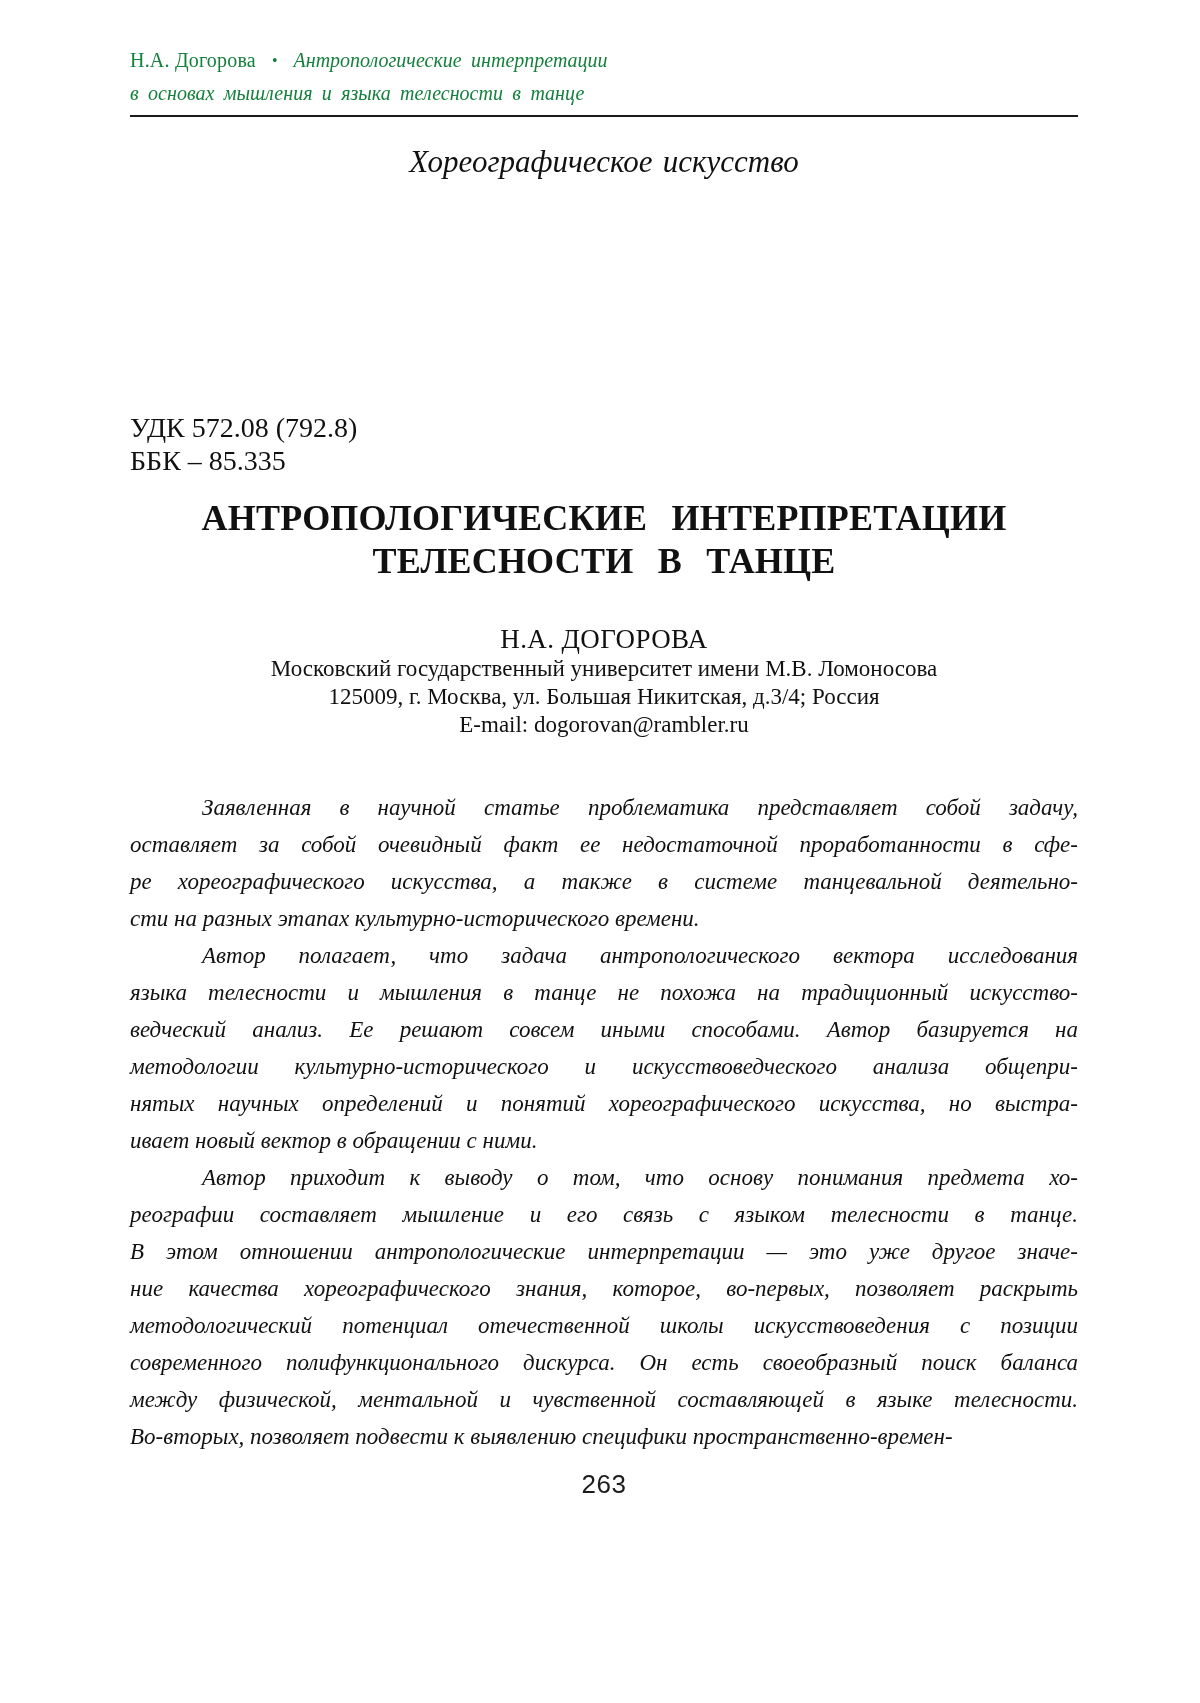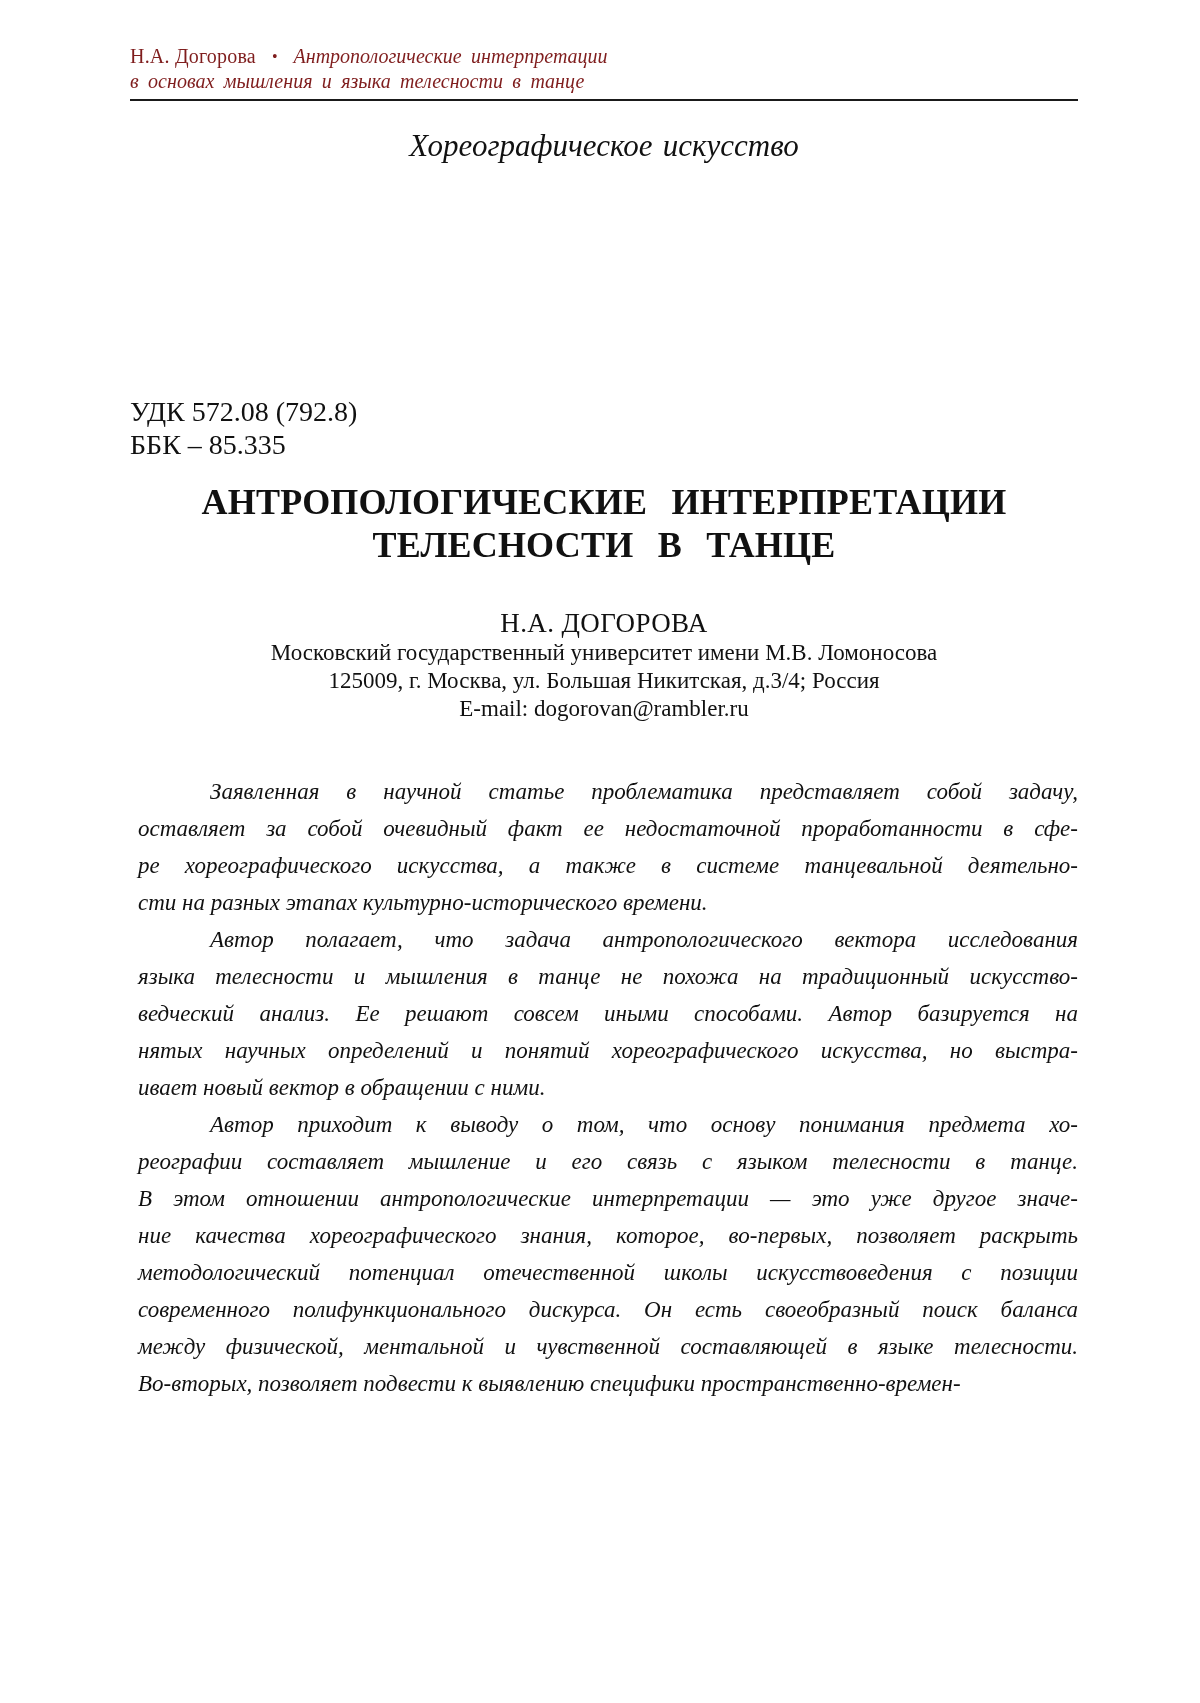--- a/index.html
+++ b/index.html
@@ -9,21 +9,21 @@
     font-family: "Liberation Serif", serif;
     color: #111111;
     position: relative;
     overflow: hidden;
   }
   .page {
     width: 1200px; height: 1703px;
     padding: 44px 122px 0 130px;
   }
   
-  .running-header { font-size: 20px; line-height: 24px; color: #7f1d1d; }
+  .running-header { font-size: 20px; line-height: 32px; color: #15803d; }
   .rh-line1 .rh-name { font-style: normal; letter-spacing: 0.2px; }
   .rh-bullet { display: inline-block; margin: 0 16px; font-size: 16px; vertical-align: 1px; }
   .rh-it { font-style: italic; word-spacing: 0.22em; }
   .rule {
     border: none; border-top: 2px solid #1a1a1a;
     margin-top: 6px;
   }
   
   .section-heading {
     margin-top: 24px;
@@ -51,21 +51,20 @@
   .abstract {
     margin-top: 50px;
     font-size: 23px;
     line-height: 37px;
     font-style: italic;
   }
   .abs-line {
     text-align: justify;
     text-align-last: justify;
     white-space: normal;
-    margin-left: 8px;
   }
   .abs-first { text-indent: 72px; }
   .abs-last { text-align-last: left; }
   
   .page-number {
     margin-top: 14px;
     text-align: center;
     font-family: "Liberation Sans", sans-serif;
     font-size: 26px; line-height: 30px;
     color: #1c1c1c;
@@ -105,26 +104,28 @@
   </div>
 
   <div class="abstract">
       <div class="abs-line abs-first">Заявленная в научной статье проблематика представляет собой задачу,</div>
       <div class="abs-line">оставляет за собой очевидный факт ее недостаточной проработанности в сфе-</div>
       <div class="abs-line">ре хореографического искусства, а также в системе танцевальной деятельно-</div>
       <div class="abs-line abs-last">сти на разных этапах культурно-исторического времени.</div>
       <div class="abs-line abs-first">Автор полагает, что задача антропологического вектора исследования</div>
       <div class="abs-line">языка телесности и мышления в танце не похожа на традиционный искусство-</div>
       <div class="abs-line">ведческий анализ. Ее решают совсем иными способами. Автор базируется на</div>
+      <div class="abs-line">методологии культурно-исторического и искусствоведческого анализа общепри-</div>
       <div class="abs-line">нятых научных определений и понятий хореографического искусства, но выстра-</div>
       <div class="abs-line abs-last">ивает новый вектор в обращении с ними.</div>
       <div class="abs-line abs-first">Автор приходит к выводу о том, что основу понимания предмета хо-</div>
       <div class="abs-line">реографии составляет мышление и его связь с языком телесности в танце.</div>
       <div class="abs-line">В этом отношении антропологические интерпретации — это уже другое значе-</div>
       <div class="abs-line">ние качества хореографического знания, которое, во-первых, позволяет раскрыть</div>
       <div class="abs-line">методологический потенциал отечественной школы искусствоведения с позиции</div>
       <div class="abs-line">современного полифункционального дискурса. Он есть своеобразный поиск баланса</div>
       <div class="abs-line">между физической, ментальной и чувственной составляющей в языке телесности.</div>
       <div class="abs-line abs-last">Во-вторых, позволяет подвести к выявлению специфики пространственно-времен-</div>
     </div>
 
+  <div class="page-number">263</div>
 
 </div>
 
 </body></html>

